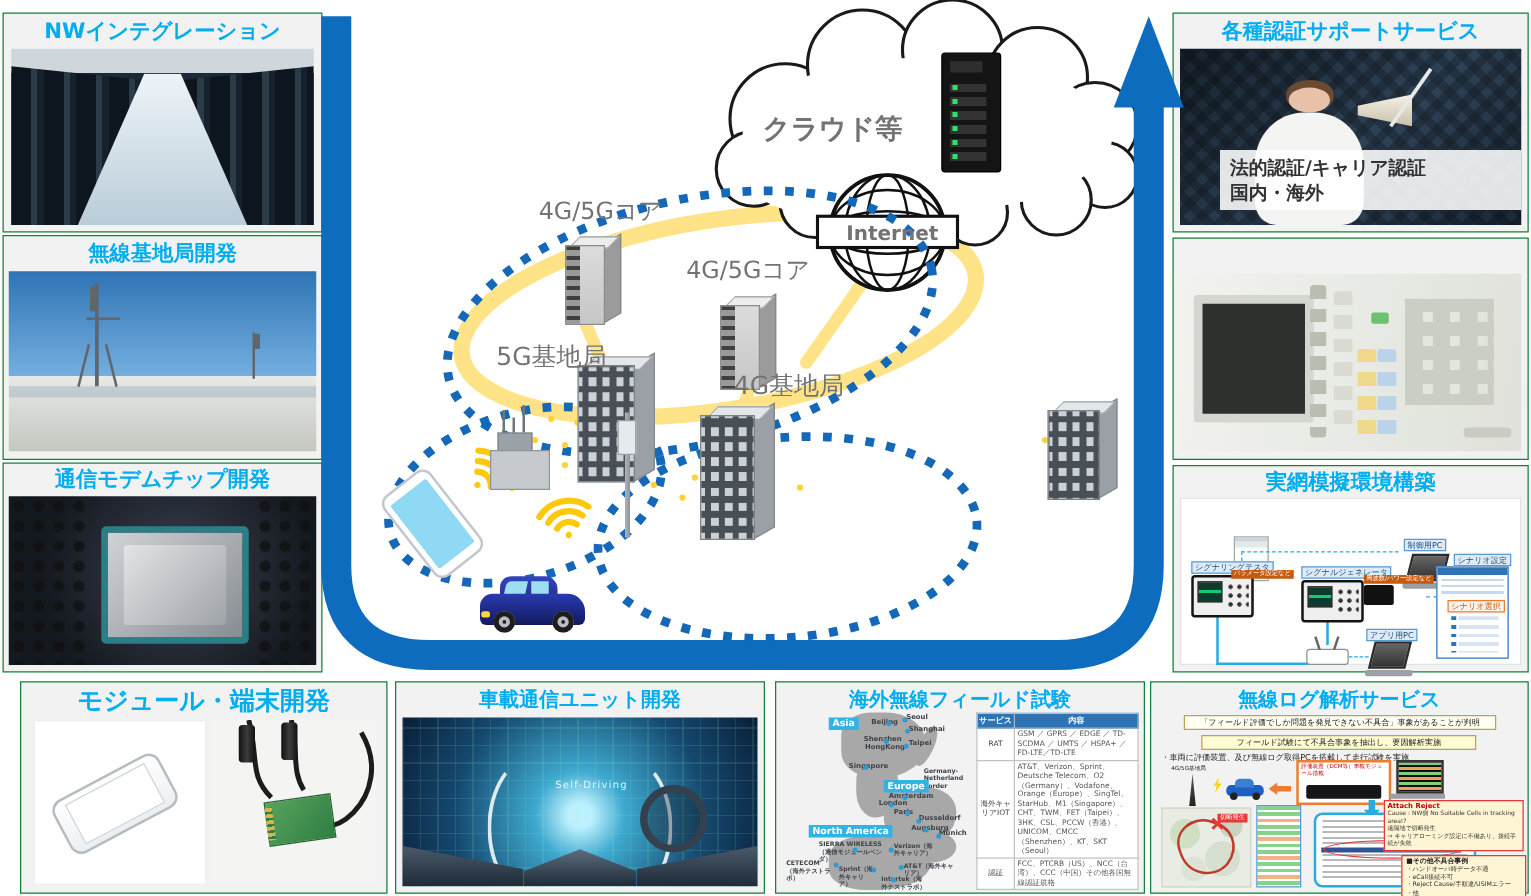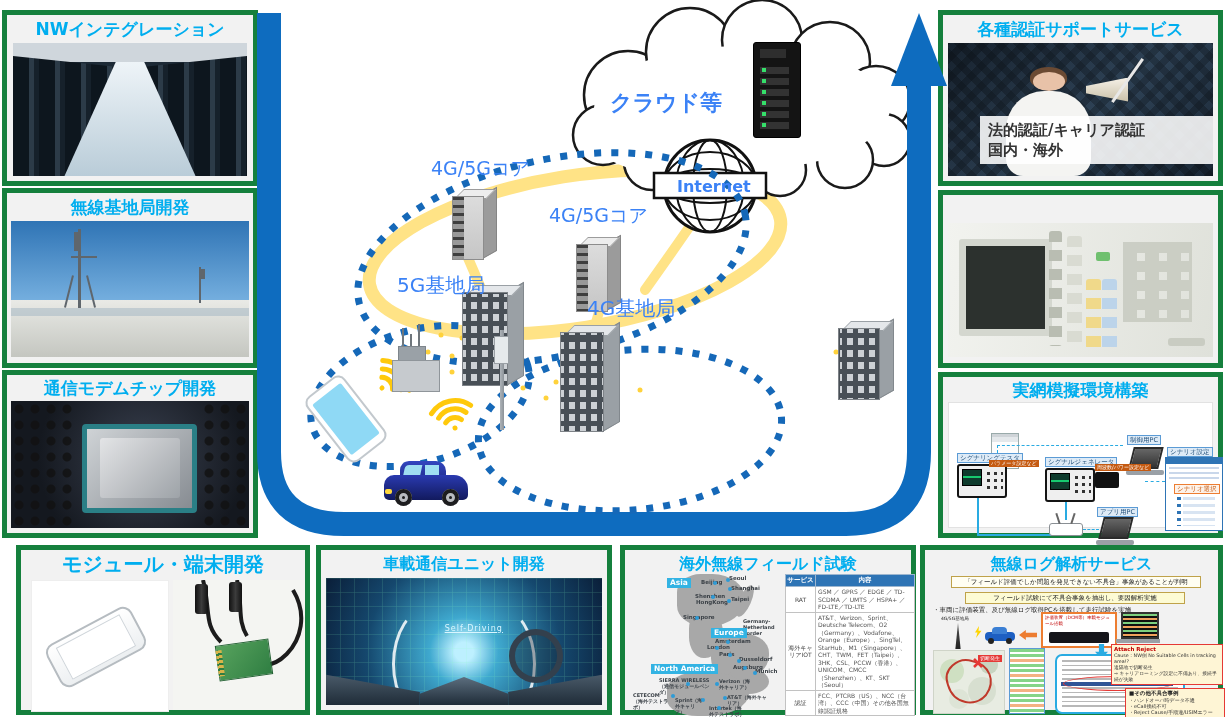--- a/index.html
+++ b/index.html
@@ -1,23 +1,23 @@
 <!DOCTYPE html>
 <html><head>
 <meta charset="utf-8">
 <style>
   html,body{margin:0;padding:0;}
   body{width:1225px;height:717px;position:relative;background:#fff;
        font-family:"DejaVu Sans","Liberation Sans",sans-serif;overflow:hidden;}
   .abs{position:absolute;}
-  .panel{position:absolute;background:#F2F2F2;border:5px solid #15803d;box-sizing:border-box;}
+  .panel{position:absolute;background:#F2F2F2;border:1px solid #15803d;box-sizing:border-box;}
   .ptitle{position:absolute;left:0;right:0;top:2px;text-align:center;font-weight:bold;
           color:#00AEEF;font-size:17px;line-height:24px;white-space:nowrap;}
   .photo{position:absolute;overflow:hidden;background:#ddd;}
-  .dlabel{position:absolute;color:#3b82f6;font-size:19px;white-space:nowrap;z-index:6;}
+  .dlabel{position:absolute;color:#737373;font-size:19px;white-space:nowrap;z-index:6;}
   
   .ph-serverroom{background:linear-gradient(180deg,#cfd6dc 0 14%,#1d2a36 14%);}
   .ph-serverroom .aisle{position:absolute;left:0;top:14%;width:100%;height:86%;
      background:linear-gradient(180deg,#eef4f8,#b9ccd8);
      clip-path:polygon(44% 0,56% 0,78% 100%,22% 100%);}
   .rackL,.rackR{position:absolute;top:10%;bottom:0;width:45%;
      background:repeating-linear-gradient(90deg,#0d161e 0 16px,#2c3b48 16px 21px,#16212b 21px 26px);}
   .rackL{left:0;transform:skewY(6deg);transform-origin:left;}
   .rackR{right:0;transform:skewY(-6deg);transform-origin:right;}
   .ph-rooftop{background:linear-gradient(180deg,#2f74b5 0,#74aede 58%,#e9eae6 58%,#c4c6c0 100%);}
@@ -85,21 +85,21 @@
      background:repeating-linear-gradient(180deg,#d8b44a 0 3px,#2f7e42 3px 5px);}
   .barrel{position:absolute;width:13px;height:30px;background:linear-gradient(90deg,#111,#3c3c3c,#111);border-radius:3px;}
   
   .ph-cockpit{background:radial-gradient(circle at 50% 58%,#bdf0ff 0 6%,#3fa9cf 22%,#15486e 62%,#0a1e38 100%);}
   .gridfx{position:absolute;inset:0;opacity:.25;background:
      repeating-linear-gradient(90deg,rgba(140,255,190,.5) 0 1px,transparent 1px 14px),
      repeating-linear-gradient(0deg,rgba(140,255,190,.5) 0 1px,transparent 1px 14px);}
   .bracket{position:absolute;width:70px;height:110px;border:3px solid rgba(255,255,255,.85);border-radius:50%;}
   .dash-sil{position:absolute;bottom:0;height:34%;background:linear-gradient(180deg,#5c6e7e,#1f2c38);}
   .wheel{position:absolute;border:6px solid #33404d;border-radius:50%;background:rgba(20,30,40,.35);}
-  .hudtxt{position:absolute;color:#d9f6ff;font-size:8px;letter-spacing:1px;text-decoration:underline;}
+  .hudtxt{position:absolute;color:#d9f6ff;font-size:8px;letter-spacing:1px;}
   
   .blob{position:absolute;background:#A8A8A8;}
   .map-region{position:absolute;background:#33B3E3;color:#fff;font-weight:bold;
      font-size:7.5px;line-height:10px;padding:0 3px;white-space:nowrap;z-index:4;}
   .city{position:absolute;font-size:5.5px;font-weight:bold;color:#3c4248;white-space:nowrap;z-index:4;}
   .site{position:absolute;font-size:5px;font-weight:bold;color:#3c4248;white-space:normal;z-index:4;line-height:6px;}
   .dot{position:absolute;width:4px;height:4px;border-radius:50%;background:#2E9BD6;z-index:4;}
   .ftable{position:absolute;border-collapse:collapse;table-layout:fixed;background:#fff;z-index:4;}
   .ftable th{background:#2E74B5;color:#fff;font-size:6.5px;font-weight:bold;padding:1px;border:1px solid #9db6cf;}
   .ftable td{font-size:6px;color:#555;border:1px solid #c2c2c2;padding:1px 2px;vertical-align:middle;line-height:7.5px;}
@@ -404,21 +404,21 @@
         <div class="blk"></div>
       </div>
     <div class="sim-note" style="left:146px;top:61px;">周波数/パワー設定など</div>
 
     <div class="sim-label" style="left:178px;top:32px;">制御用PC</div>
     <div class="lap" style="left:182px;top:44px;">
         <div class="sc"></div>
         <div class="bs"></div>
       </div>
     <div class="sim-label" style="left:218px;top:44px;">シナリオ設定</div>
-    <div class="simwin" style="left:216px;top:54px;width:56px;height:72px;">
+    <div class="simwin" style="left:204px;top:54px;width:56px;height:72px;">
       <div class="tb"></div>
         <div class="ls"></div>
       <div class="sim-label" style="left:8px;top:26px;border-color:#ED7D31;color:#C55A11;background:#FDF2E9;">シナリオ選択</div>
       <div class="chk" style="left:10px;top:38px;width:40px;height:30px;"></div>
     </div>
     <div class="sim-label" style="left:148px;top:104px;">アプリ用PC</div>
     <div class="lap" style="left:152px;top:114px;">
         <div class="sc"></div>
         <div class="bs"></div>
       </div>

